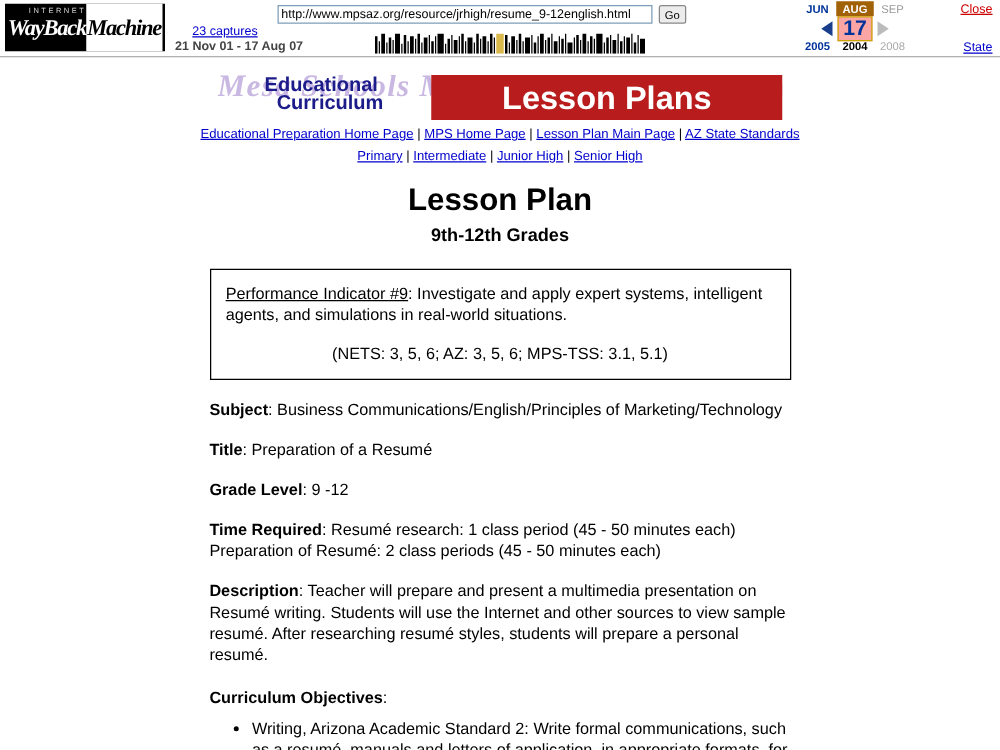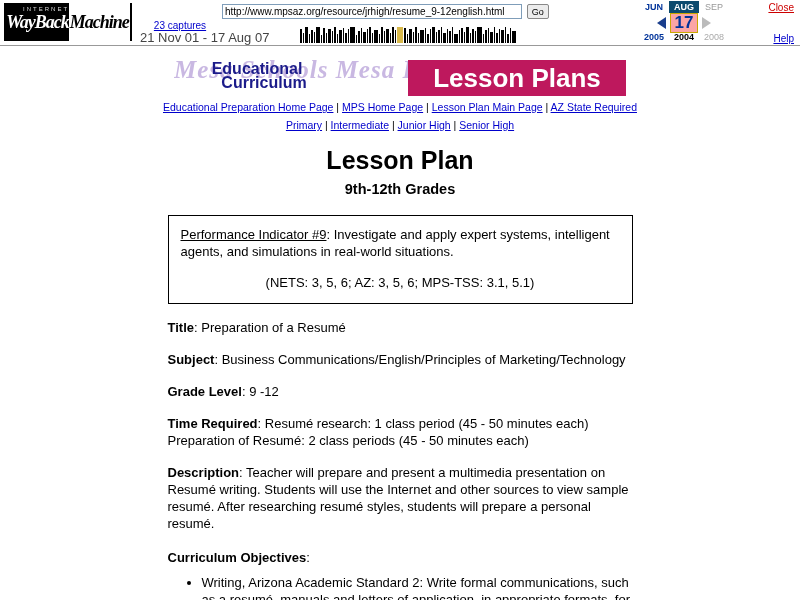--- a/index.html
+++ b/index.html
@@ -64,22 +64,23 @@
     text-align: center;
     line-height: 12px;
   }
   .wb-captures a {
     color: #0000cc;
     text-decoration: underline;
     font-size: 10px;
   }
   .wb-captures .range {
     color: #444;
-    font-size: 13px;
+    font-size: 10px;
     white-space: nowrap;
+    font-weight: bold;
   }
 
   .wb-urlrow {
     position: absolute;
     left: 222px;
     top: 4px;
     width: 334px;
     height: 16px;
   }
   .wb-url {
@@ -132,21 +133,21 @@
     color: #777;
   }
   .wb-months {
     position: relative;
     height: 12px;
     line-height: 12px;
   }
   .wb-months span { display: inline-block; width: 30px; text-align: center; }
   .wb-month-prev { color: #00339a; font-weight: bold; }
   .wb-month-cur {
-    background: #0c4a6e;
+    background: #a16207;
     color: #ffffff;
     font-weight: bold;
   }
   .wb-month-next { color: #999; }
   .wb-daybox {
     position: relative;
     height: 18px;
     line-height: 18px;
   }
   .wb-arrow-l, .wb-arrow-r {
@@ -247,23 +248,23 @@
     font-weight: bold;
     font-size: 16px;
     line-height: 14px;
     text-align: center;
   }
   .banner-left .l2 { padding-left: 14px; }
   .banner-right {
     position: absolute;
     right: 0;
     top: 0;
-    width: 218px;
+    width: 281px;
     height: 36px;
-    background: #be185d;
+    background: #b91c1c;
     color: #ffffff;
     font-family: "Liberation Sans", sans-serif;
     font-weight: bold;
     font-size: 26px;
     line-height: 36px;
     text-align: center;
     letter-spacing: 0px;
   }
 
   .navlinks {
@@ -434,60 +435,60 @@
     <div class="wb-daybox">
       <span class="wb-arrow-l"></span><span class="wb-day">17</span><span class="wb-arrow-r"></span>
     </div>
     <div class="wb-years">
       <span class="wb-year-prev">2005</span><span class="wb-year-cur">2004</span><span class="wb-year-next">2008</span>
     </div>
   </div>
 
   <div class="wb-right">
     <a class="wb-close" href="#">Close</a>
-    <span><a class="wb-help" href="#">Help</a></span>
+    <span><a class="wb-help" href="#">State</a></span>
   </div>
 </div>
 
 <div class="page">
 
   <div class="banner">
     <div class="banner-bg">
       <span class="banner-ghost">Mesa Schools Mesa Public Schools Mesa Public Schools</span>
     </div>
     <div class="banner-left">
       <div>Educational</div>
       <div class="l2">Curriculum</div>
     </div>
     <div class="banner-right">Lesson Plans</div>
   </div>
 
   <div class="navlinks">
-    <a href="#">Educational Preparation Home Page</a><span> | </span><a href="#">MPS Home Page</a><span> | </span><a href="#">Lesson Plan Main Page</a><span> | </span><a href="#">AZ State Required</a>
+    <a href="#">Educational Preparation Home Page</a><span> | </span><a href="#">MPS Home Page</a><span> | </span><a href="#">Lesson Plan Main Page</a><span> | </span><a href="#">AZ State Standards</a>
   </div>
   <div class="navlinks">
     <a href="#">Primary</a><span> | </span><a href="#">Intermediate</a><span> | </span><a href="#">Junior High</a><span> | </span><a href="#">Senior High</a>
   </div>
 
   <div class="title">Lesson Plan</div>
   <div class="subtitle">9th-12th Grades</div>
 
   <div class="pi-box">
     <span><u>Performance Indicator #9</u><span>: Investigate and apply expert systems, intelligent agents, and simulations in real-world situations.</span></span>
     <div class="pi-nets">(NETS: 3, 5, 6; AZ: 3, 5, 6; MPS-TSS: 3.1, 5.1)</div>
   </div>
 
   <div class="body-block">
 
     <div class="field">
+      <b>Subject</b><span>: Business Communications/English/Principles of Marketing/Technology</span>
+    </div>
+
+    <div class="field">
       <b>Title</b><span>: Preparation of a Resumé</span>
-    </div>
-
-    <div class="field">
-      <b>Subject</b><span>: Business Communications/English/Principles of Marketing/Technology</span>
     </div>
 
     <div class="field">
       <b>Grade Level</b><span>: 9 -12</span>
     </div>
 
     <div class="field">
       <b>Time Required</b><span>: Resumé research: 1 class period (45 - 50 minutes each) Preparation of Resumé: 2 class periods (45 - 50 minutes each)</span>
     </div>
 

